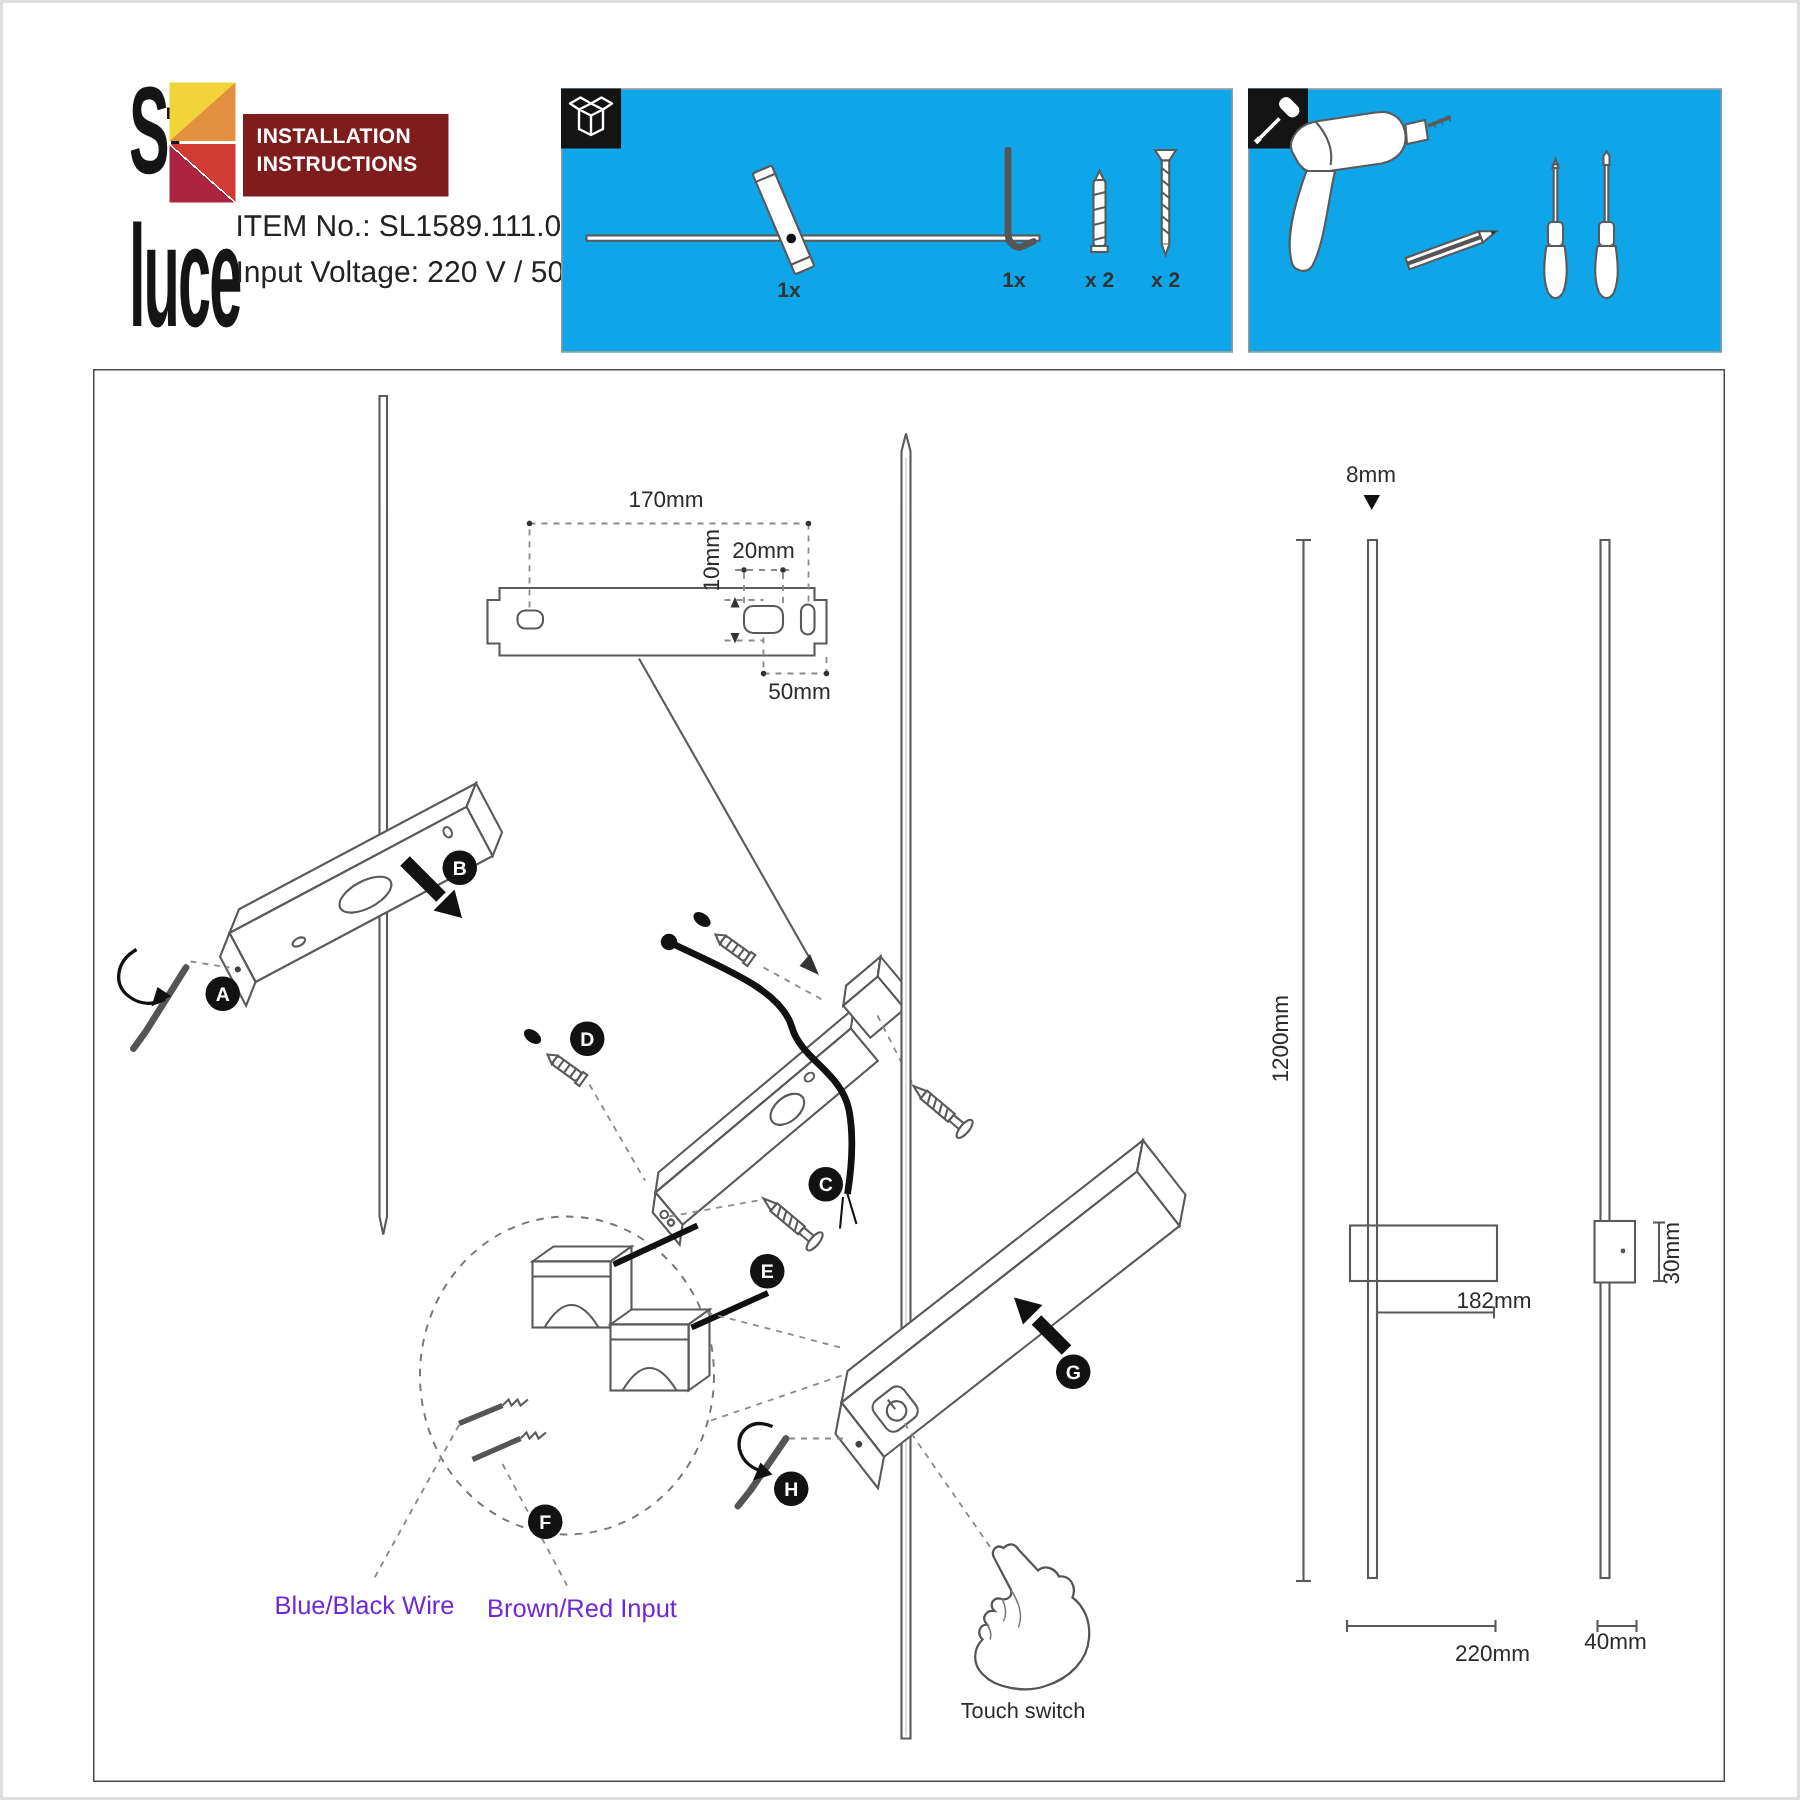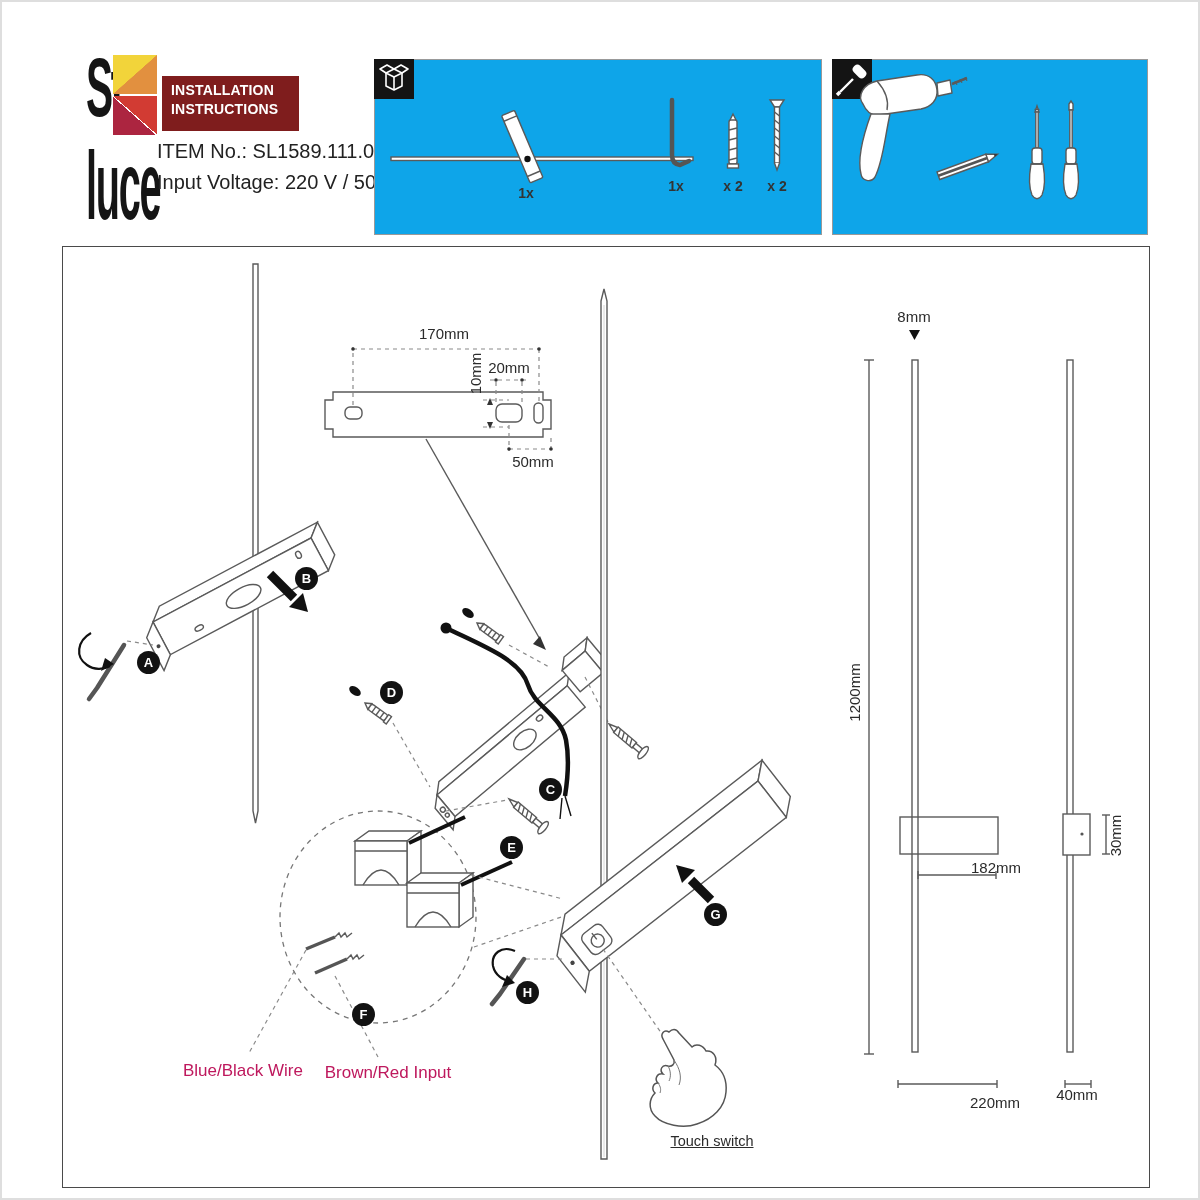--- a/index.html
+++ b/index.html
@@ -25,21 +25,21 @@
   .tool-box{left:830px;top:57px;width:316px;height:176px;}
   .icon-sq{position:absolute;left:-1px;top:-1px;width:40px;height:40px;background:#141414;}
   .qty{position:absolute;font-size:14px;font-weight:700;color:#333;text-align:center;width:40px;}
   
   .main-box{left:60px;top:244px;width:1086px;height:940px;border:1.5px solid #4a4a4a;}
   .art{position:absolute;left:0;top:0;}
   .badge{position:absolute;width:23px;height:23px;border-radius:50%;background:#121212;color:#fff;
          font-size:13px;font-weight:700;display:flex;align-items:center;justify-content:center;}
   .dim{position:absolute;font-size:15px;color:#2b2b2b;text-align:center;white-space:nowrap;}
   .dim.rot{transform:rotate(-90deg);transform-origin:center center;}
-  .wire-label{position:absolute;font-size:17px;color:#be185d;text-align:center;white-space:nowrap;}
+  .wire-label{position:absolute;font-size:17px;color:#6d28d9;text-align:center;white-space:nowrap;}
   .touch-label{position:absolute;font-size:14.5px;color:#2b2b2b;text-align:center;white-space:nowrap;}
   svg{display:block;}
   .ln{stroke:#5a5a5a;stroke-width:1.4;fill:none;}
   .lnf{stroke:#5a5a5a;stroke-width:1.4;fill:#fff;}
   .dash{stroke:#8a8a8a;stroke-width:1.2;fill:none;stroke-dasharray:4 4;}
   .blk{fill:#111;}
 </style>
 </head>
 <body>
 
@@ -386,15 +386,15 @@
     <div class="dim" style="left:440px;top:206px;width:60px;">50mm</div>
     <div class="dim" style="left:821px;top:61px;width:60px;">8mm</div>
     <div class="dim rot" style="left:756px;top:437px;width:70px;">1200mm</div>
     <div class="dim" style="left:863px;top:612px;width:60px;margin-left:40px;">182mm</div>
     <div class="dim rot" style="left:1022px;top:580px;width:60px;">30mm</div>
     <div class="dim" style="left:902px;top:847px;width:60px;">220mm</div>
     <div class="dim" style="left:984px;top:839px;width:60px;">40mm</div>
 
     <div class="wire-label" style="left:110px;top:814px;width:140px;">Blue/Black Wire</div>
     <div class="wire-label" style="left:255px;top:816px;width:140px;">Brown/Red Input</div>
-    <div class="touch-label" style="left:599px;top:886px;width:100px;text-decoration:underline;">Touch switch</div>
+    <div class="touch-label" style="left:569px;top:886px;width:100px;">Touch switch</div>
   </div>
 </div>
 
 </body></html>

